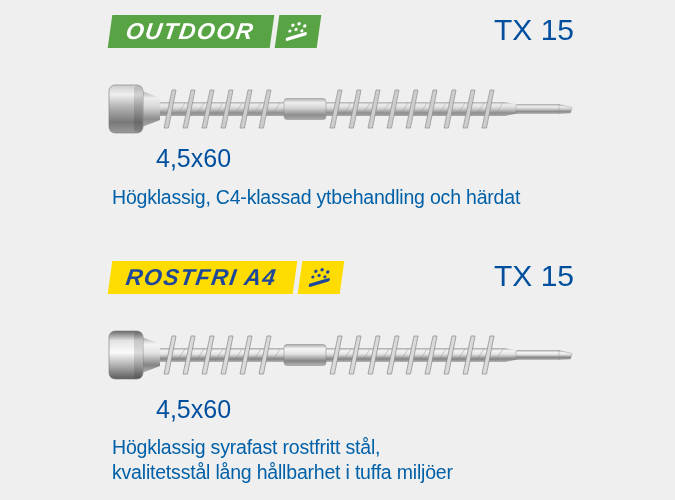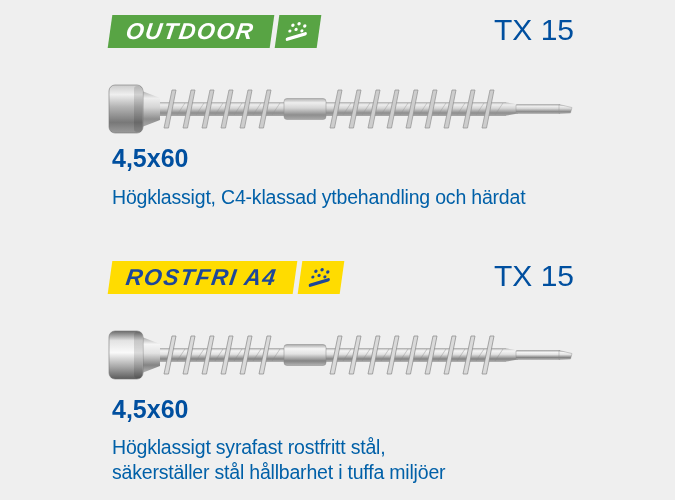--- a/index.html
+++ b/index.html
@@ -24,21 +24,21 @@
   }
   .badge-icon-piece{
     transform:skewX(-8deg);
     margin-left:5px;
     width:42px;display:flex;align-items:center;justify-content:center;
   }
   .drive-label{
     font-size:30px;font-weight:normal;white-space:nowrap;
   }
   .dim-label{
-    font-size:25px;font-weight:bold;white-space:nowrap;
+    font-size:25px;font-weight:normal;white-space:nowrap;margin-left:44px;
   }
   .desc{
     font-size:19.5px;line-height:25px;letter-spacing:-0.2px;white-space:nowrap;
   }
   svg.screw{display:block;}
 </style>
 </head>
 <body>
 
 <div class="canvas">
@@ -119,21 +119,21 @@
       <rect x="408" y="22.5" width="44" height="9" rx="1" fill="url(#screw-galvanized-s)" stroke="#8f8f8f" stroke-width="0.4"></rect>
       <polygon points="451,22.5 464,25.5 462.5,31 451,31.5" fill="url(#screw-galvanized-s)" stroke="#8f8f8f" stroke-width="0.4"></polygon>
       <polygon points="34,9 52,16 52,38 34,45" fill="url(#screw-galvanized-s)"></polygon>
       <rect x="1" y="3" width="34" height="48" rx="6" fill="url(#screw-galvanized-h)" stroke="#777" stroke-width="0.6"></rect>
       <rect x="26" y="4" width="8" height="46" rx="3" fill="#000" opacity="0.12"></rect>
     </svg>
 
   <div class="abs dim-label blue-strong" style="left: 112px; top: 144px; color: rgb(0, 79, 159);">4,5x60</div>
 
   <div class="abs desc blue-body" style="left: 112px; top: 185px; color: rgb(0, 96, 168);">
-    <div>Högklassigt, C4-klassad ytbehandling och härdat</div>
+    <div>Högklassig, C4-klassad ytbehandling och härdat</div>
   </div>
 
   <div class="abs badge-row" style="left:110px;top:261px;">
     <div class="badge-main badge-yellow" style="background: rgb(255, 220, 0); color: rgb(30, 71, 153);">
       <span>ROSTFRI A4</span>
     </div>
     <div class="badge-icon-piece badge-yellow" style="background: rgb(255, 220, 0); color: rgb(30, 71, 153);">
       <span style="display:flex;">
         <svg width="26" height="22" viewBox="0 0 26 22">
           <g fill="currentColor">
@@ -205,17 +205,17 @@
       <rect x="408" y="22.5" width="44" height="9" rx="1" fill="url(#screw-stainless-s)" stroke="#868686" stroke-width="0.4"></rect>
       <polygon points="451,22.5 464,25.5 462.5,31 451,31.5" fill="url(#screw-stainless-s)" stroke="#868686" stroke-width="0.4"></polygon>
       <polygon points="34,9 52,16 52,38 34,45" fill="url(#screw-stainless-s)"></polygon>
       <rect x="1" y="3" width="34" height="48" rx="6" fill="url(#screw-stainless-h)" stroke="#777" stroke-width="0.6"></rect>
       <rect x="26" y="4" width="8" height="46" rx="3" fill="#000" opacity="0.12"></rect>
     </svg>
 
   <div class="abs dim-label blue-strong" style="left: 112px; top: 395px; color: rgb(0, 79, 159);">4,5x60</div>
 
   <div class="abs desc blue-body" style="left: 112px; top: 435px; color: rgb(0, 96, 168);">
-    <div>Högklassigt syrafast rostfritt stål,</div>
-    <div>säkerställer stål hållbarhet i tuffa miljöer</div>
+    <div>Högklassig syrafast rostfritt stål,</div>
+    <div>kvalitetsstål lång hållbarhet i tuffa miljöer</div>
   </div>
 
 </div>
 
 </body></html>

